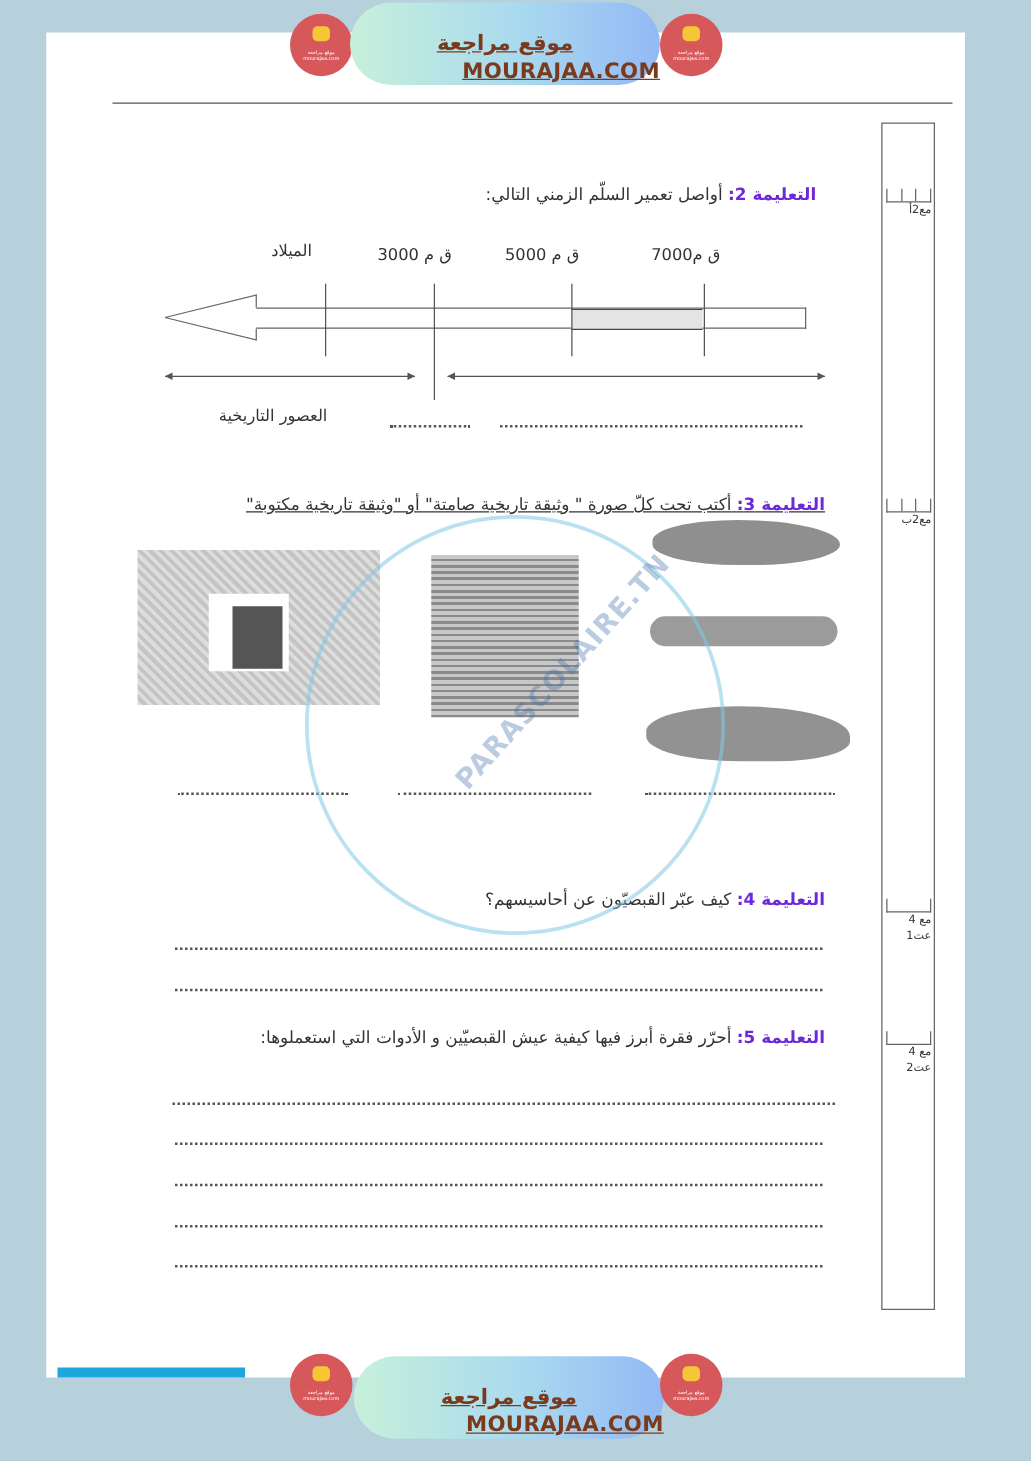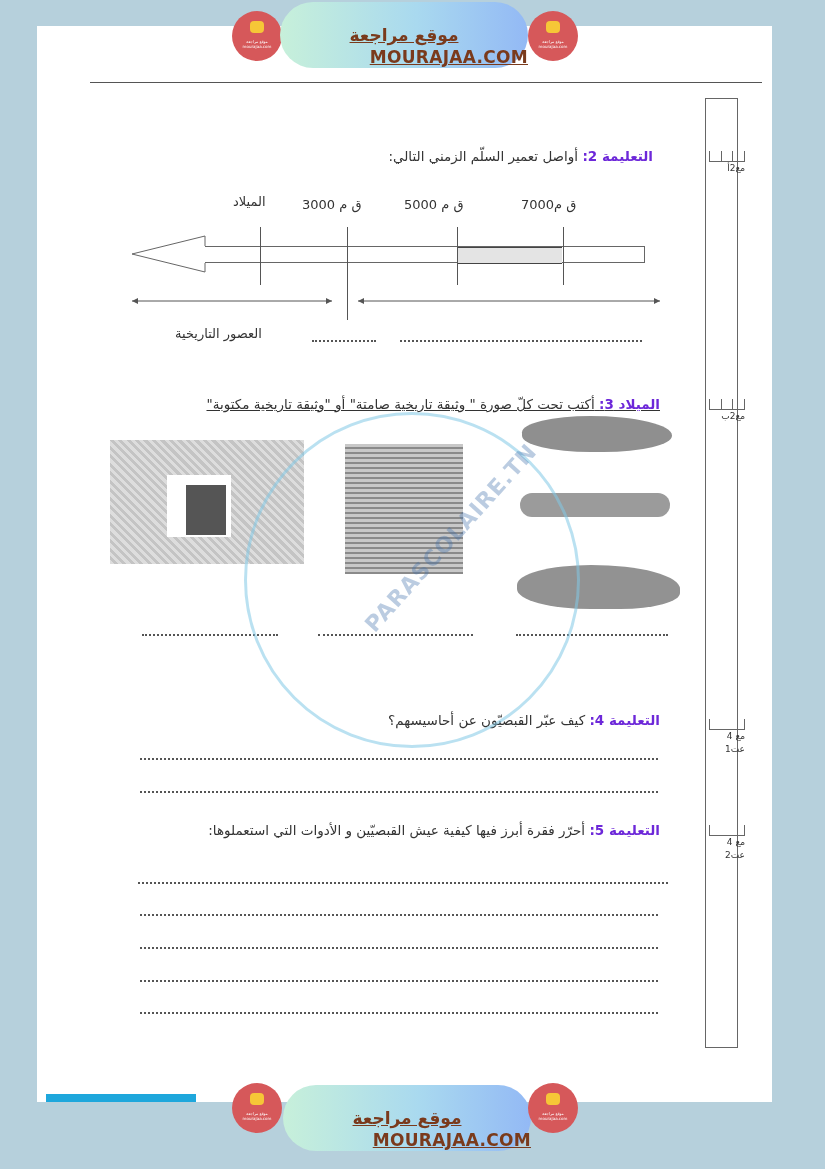--- a/index.html
+++ b/index.html
@@ -26,21 +26,21 @@
     position:absolute; width:50px; height:50px; border-radius:50%;
     background:#d6585a; text-align:center;
   }
   .badge .ico {
     width:14px; height:12px; background:#f6c637; border-radius:4px; margin:10px auto 0;
   }
   .badge .t { color:#fff; font-size:4px; line-height:5px; margin-top:6px; }
 
   
   .margin-col {
-    position:absolute; left:705px; top:98px; width:33px; height:950px;
+    position:absolute; left:705px; top:98px; width:43px; height:950px;
     border:1px solid #666; box-sizing:border-box;
   }
   .score { position:absolute; left:3px; width:36px; }
   .ticks { height:10px; border:1px solid #666; border-top:none; position:relative; }
   .ticks.three::before, .ticks.three::after {
     content:""; position:absolute; top:0; width:1px; height:100%; background:#666;
   }
   .ticks.three::before { left:33%; } .ticks.three::after { left:66%; }
   .score .lbl { font-size:9px; color:#333; text-align:right; direction:rtl; line-height:13px; }
 
@@ -107,21 +107,21 @@
     <div class="lbl">عت2</div>
   </div>
 </div>
 
 <div class="q rtl" style="right:172px;top:148px;">
   <b>التعليمة 2:</b> <span>أواصل تعمير السلّم الزمني التالي:</span>
 </div>
 <div class="tl-label" style="left:521px;top:197px;">7000ق م</div>
 <div class="tl-label" style="left:404px;top:197px;">5000 ق م</div>
 <div class="tl-label" style="left:302px;top:197px;">3000 ق م</div>
-<div class="tl-label" style="left:233px;top:194px;">الميلاد</div>
+<div class="tl-label" style="left:217px;top:194px;">الميلاد</div>
 
 <svg style="position:absolute;left:130px;top:232px;" width="80" height="46">
   <polyline points="75,14 75,4 2,22 75,40 75,31" fill="none" stroke="#666" stroke-width="1"></polyline>
 </svg>
 <div class="bar"></div>
 <div class="shade"></div>
 <div class="tick" style="left:260px;top:227px;height:58px;"></div>
 <div class="tick" style="left:347px;top:227px;height:93px;"></div>
 <div class="tick" style="left:457px;top:227px;height:58px;"></div>
 <div class="tick" style="left:563px;top:227px;height:58px;"></div>
@@ -132,21 +132,21 @@
     <polygon points="202,7 196,4 196,10" fill="#555"></polygon>
   <line x1="228" y1="7" x2="530" y2="7" stroke="#555"></line>
   <polygon points="228,7 234,4 234,10" fill="#555"></polygon>
     <polygon points="530,7 524,4 524,10" fill="#555"></polygon>
 </svg>
 <div class="tl-label" style="left:175px;top:326px;">العصور التاريخية</div>
 <div class="dots" style="left:312px;top:340px;width:64px;"></div>
 <div class="dots" style="left:400px;top:340px;width:242px;"></div>
 
 <div class="q rtl" style="right:165px;top:396px;text-decoration:underline;">
-  <b>الميلاد 3:</b> <span>أكتب تحت كلّ صورة " وثيقة تاريخية صامتة" أو "وثيقة تاريخية مكتوبة"</span>
+  <b>التعليمة 3:</b> <span>أكتب تحت كلّ صورة " وثيقة تاريخية صامتة" أو "وثيقة تاريخية مكتوبة"</span>
 </div>
 <div class="photo" style="left:110px;top:440px;width:194px;height:124px;background:repeating-linear-gradient(45deg,#ddd 0 3px,#c4c4c4 3px 6px);">
   <div style="position:absolute;left:57px;top:35px;width:64px;height:62px;background:#fff;"></div>
   <div style="position:absolute;left:76px;top:45px;width:40px;height:50px;background:#555;"></div>
 </div>
 <div class="photo" style="left:345px;top:444px;width:118px;height:130px;background:repeating-linear-gradient(0deg,#8a8a8a 0 2px,#c8c8c8 2px 5px);"></div>
 <div class="photo" style="left:522px;top:416px;width:150px;height:36px;border-radius:50% 60% 50% 50%;background:#8f8f8f;"></div>
 <div class="photo" style="left:520px;top:493px;width:150px;height:24px;border-radius:12px;background:#9b9b9b;"></div>
 <div class="photo" style="left:517px;top:565px;width:163px;height:44px;border-radius:50% 60% 40% 50%;background:#929292;"></div>
 

